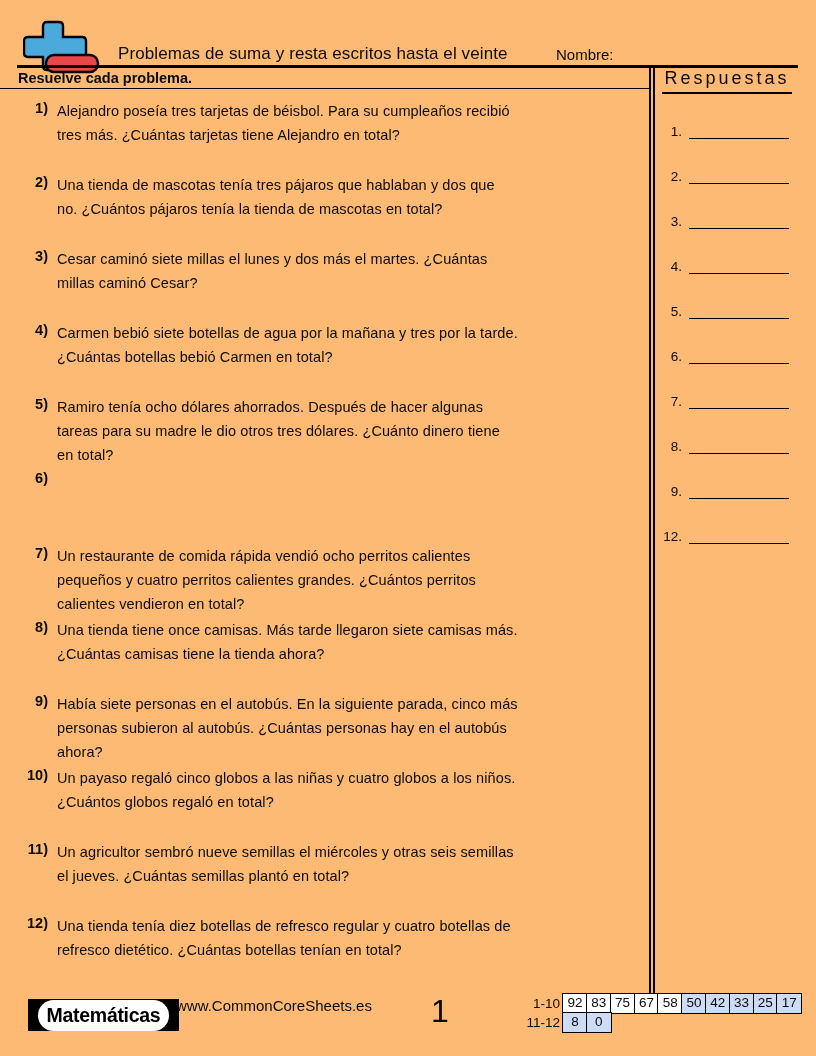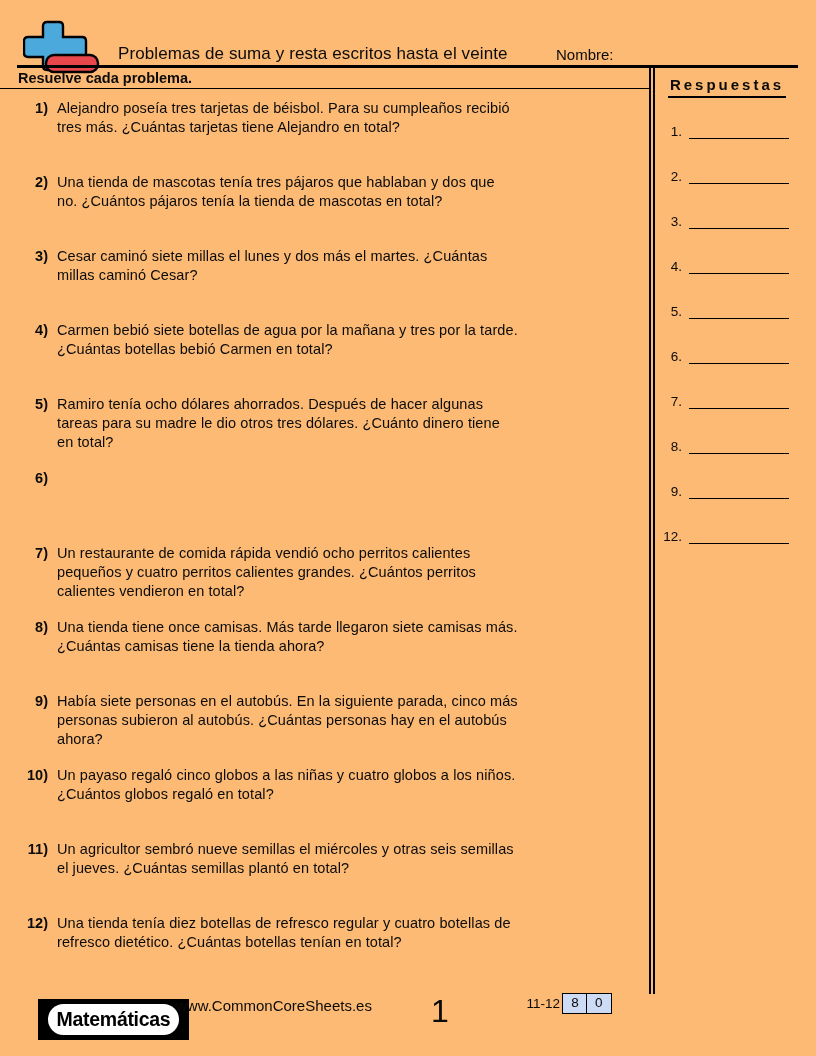--- a/index.html
+++ b/index.html
@@ -17,34 +17,34 @@
   .instructions { position:absolute; left:18px; top:70px; font-weight:bold; font-size:14.5px; }
   .instr-rule { position:absolute; left:0; top:87.5px; width:649px; height:1.6px; background:#000; }
   
   .col-sep {
     position:absolute; left:649px; top:65px; height:929px; width:2px;
     border-left:2.2px solid #000; border-right:2.2px solid #000; box-sizing:content-box;
   }
   
   .answers-head { position:absolute; left:656px; top:68px; width:142px; text-align:center; }
   .answers-head span {
-    display:inline-block; font-weight:bold; font-size:15px; letter-spacing:3px;
-    border-bottom:2.4px solid #000; padding:8px 2px 3px 2px; white-space:nowrap;
+    display:inline-block; font-weight:normal; font-size:18px; letter-spacing:3px;
+    border-bottom:2.4px solid #000; padding:0 2px 3px 2px; white-space:nowrap;
   }
   .answers { position:absolute; left:655px; top:97px; width:143px; }
   .ans-item { height:45px; display:flex; align-items:flex-end; }
   .ans-num { width:27px; min-width:27px; text-align:right; font-size:13.5px; margin-right:7px; margin-bottom:3px; }
   .ans-line { flex:1; border-bottom:1.7px solid #000; margin-right:9px; margin-bottom:3px; height:0; }
   
   .problems { position:absolute; left:12px; top:99px; width:636px; }
   .problem { height:74.1px; display:flex; overflow:hidden; }
   .p-num { width:36px; min-width:36px; text-align:right; font-weight:bold; font-size:14.5px; line-height:19.6px; margin-right:9px; }
-  .p-text { font-size:14.5px; line-height:19px; max-width:462px; letter-spacing:0.1px; }
-  
-  .logo { position:absolute; left:38px; top:999px; width:151px; height:41px; background:#000;
+  .p-text { font-size:14.5px; line-height:24px; max-width:462px; letter-spacing:0.1px; }
+  
+  .logo { position:absolute; left:28px; top:999px; width:151px; height:32px; background:#000;
           display:flex; align-items:center; justify-content:center; }
   .logo-pill { background:#fff; color:#000; border-radius:17px; height:31px; line-height:31px;
                padding:0 9px; font-weight:bold; font-size:19.5px; letter-spacing:-0.3px; white-space:nowrap; }
   .website { position:absolute; left:176px; top:997px; font-size:15px; color:#0b0b0b; text-decoration:none; }
   .pagenum { position:absolute; left:420px; top:993px; width:40px; text-align:center; font-size:32px; }
   .score { position:absolute; left:522px; top:993px; font-size:13.5px; }
   .score-row { display:flex; }
   .score-row + .score-row { margin-top:-1.8px; }
   .score-label { width:38px; min-width:38px; text-align:right; padding-right:4px; line-height:21px; }
   .score-cells { display:flex; }
@@ -168,20 +168,35 @@
   </div>
 
   <div class="logo">
     <span class="logo-pill">Matemáticas</span>
   </div>
   <a class="website" href="#">www.CommonCoreSheets.es</a>
   <div class="pagenum">1</div>
 
   <div class="score">
     <div class="score-row">
+      <span class="score-label">1-10</span>
+      <span class="score-cells">
+        <span class="cell">92</span>
+        <span class="cell">83</span>
+        <span class="cell">75</span>
+        <span class="cell">67</span>
+        <span class="cell">58</span>
+        <span class="cell shaded">50</span>
+        <span class="cell shaded">42</span>
+        <span class="cell shaded">33</span>
+        <span class="cell shaded">25</span>
+        <span class="cell shaded">17</span>
+      </span>
+    </div>
+    <div class="score-row">
       <span class="score-label">11-12</span>
       <span class="score-cells">
         <span class="cell shaded">8</span>
         <span class="cell shaded">0</span>
       </span>
     </div>
   </div>
 
 </div>
 

